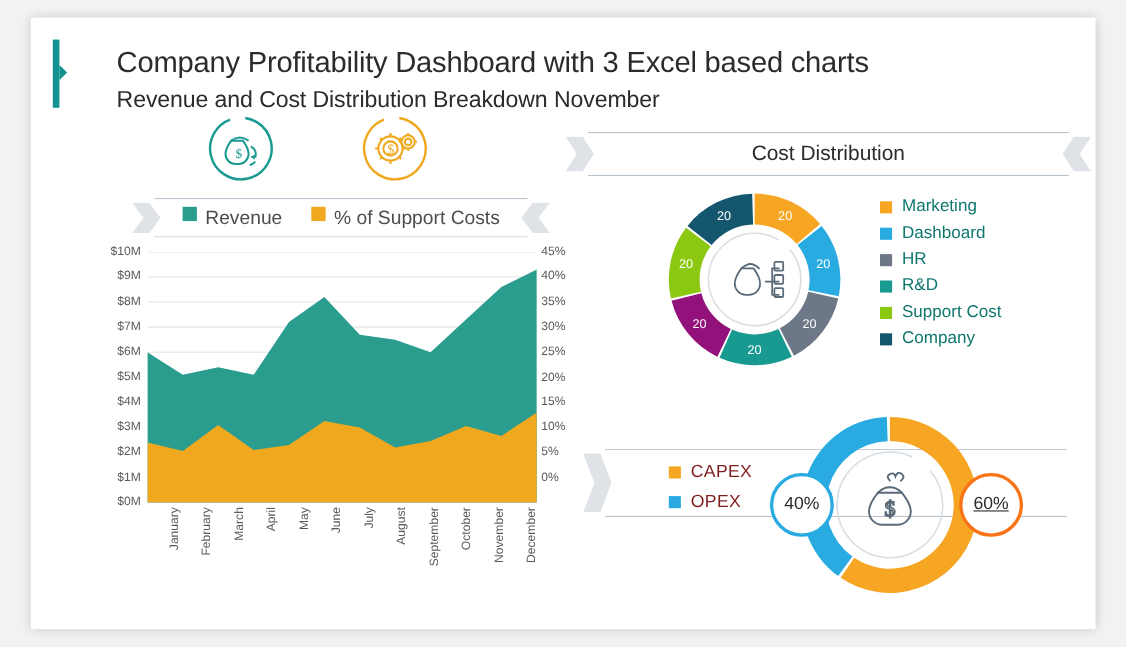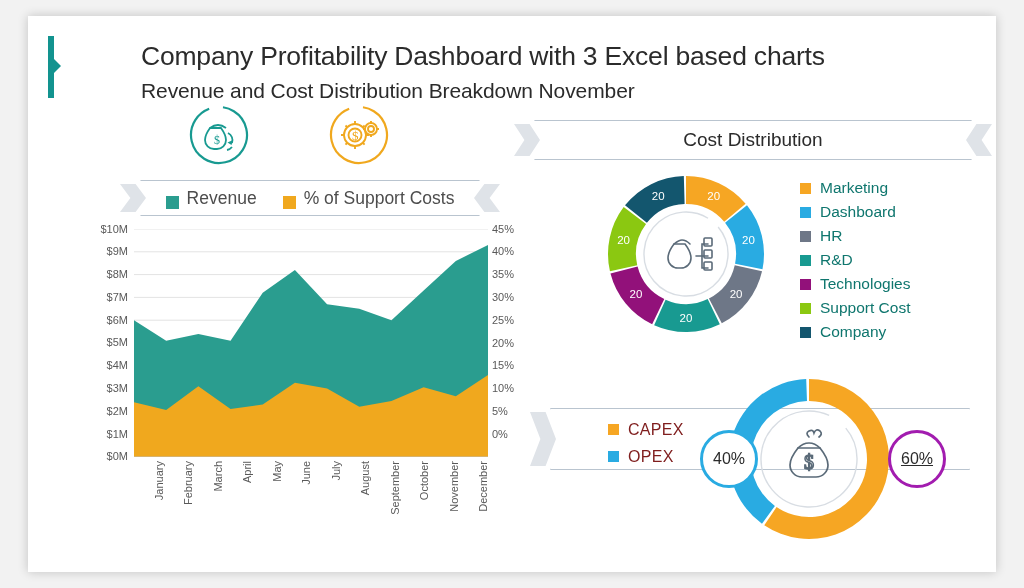--- a/index.html
+++ b/index.html
@@ -25,21 +25,21 @@
   #accent-notch {
     position: absolute;
     left: 26px; top: 43px;
     width: 0; height: 0;
     border-top: 7px solid transparent;
     border-bottom: 7px solid transparent;
     border-left: 7px solid #12938f;
   }
 
   
-  #title-block { position: absolute; left: 78px; top: 24px; width: 850px; margin-left: 35px; }
+  #title-block { position: absolute; left: 78px; top: 24px; width: 850px; }
   #title-main {
     font-size: 26.5px; color: #2b2b2b; font-weight: normal;
     letter-spacing: -0.2px; white-space: nowrap; line-height: 1.28;
   }
   #title-sub {
     font-size: 21px; color: #2b2b2b; font-weight: normal;
     letter-spacing: -0.1px; white-space: nowrap; line-height: 1.3;
     margin-top: 3px;
   }
 
@@ -68,21 +68,21 @@
   #icon-row { position: absolute; left: 110px; top: 0px; width: 230px; height: 70px; }
   .round-icon {
     position: absolute; top: 0; width: 62px; height: 62px;
     border-radius: 50%;
   }
   #icon-revenue { left: 0px; }
   #icon-support { left: 140px; }
 
   #chart-legend { position: absolute; left: 62px; top: 76px; width: 340px; height: 36px; }
   .legend-inline { display: flex; align-items: center; gap: 26px; }
-  .legend-inline .li { display: flex; align-items: flex-end; gap: 8px; }
+  .legend-inline .li { display: flex; align-items: flex-start; gap: 8px; }
   .legend-inline .sw { width: 13px; height: 13px; display: inline-block; }
   .legend-inline .lb { font-size: 17.5px; color: #4d4d4d; white-space: nowrap; }
 
   #plot-wrap { position: absolute; left: 0px; top: 125px; width: 470px; height: 310px; }
   #ylabels-left {
     position: absolute; left: 0; top: 0; width: 50px; height: 228px;
     display: flex; flex-direction: column; justify-content: space-between;
     align-items: flex-end;
   }
   #ylabels-right {
@@ -122,21 +122,21 @@
   #capex-legend .leg-txt { font-size: 16px; color: #7f1d1d; letter-spacing: .3px; }
 
   #donut-capex { position: absolute; left: 198px; top: 272px; width: 166px; height: 166px; }
   .bubble {
     position: absolute; width: 58px; height: 58px;
     border-radius: 50%; background: #fff;
     display: flex; align-items: center; justify-content: center;
     font-size: 16px; color: #2b2b2b;
   }
   #bubble-left  { left: 172px; top: 326px; border: 3px solid #29abe2; }
-  #bubble-right { left: 360px; top: 326px; border: 3px solid #a21caf; text-decoration: underline; }
+  #bubble-right { left: 344px; top: 326px; border: 3px solid #f97316; text-decoration: underline; }
 </style>
 </head>
 <body>
 
 <div id="slide">
 
   <div id="accent-bar"></div>
   <div id="accent-notch"></div>
 
   <div id="title-block">
@@ -305,24 +305,20 @@
         </div>
         <div class="leg-row">
           <span class="leg-sw" style="background: rgb(110, 119, 135);"></span>
           <span class="leg-txt">HR</span>
         </div>
         <div class="leg-row">
           <span class="leg-sw" style="background: rgb(24, 154, 145);"></span>
           <span class="leg-txt">R&amp;D</span>
         </div>
         <div class="leg-row">
-          <span class="leg-sw" style="background: rgb(146, 17, 122);"></span>
-          <span class="leg-txt">Technologies</span>
-        </div>
-        <div class="leg-row">
           <span class="leg-sw" style="background: rgb(139, 200, 17);"></span>
           <span class="leg-txt">Support Cost</span>
         </div>
         <div class="leg-row">
           <span class="leg-sw" style="background: rgb(19, 86, 110);"></span>
           <span class="leg-txt">Company</span>
         </div>
       </div>
 
     <div class="ribbon" id="capex-banner">

